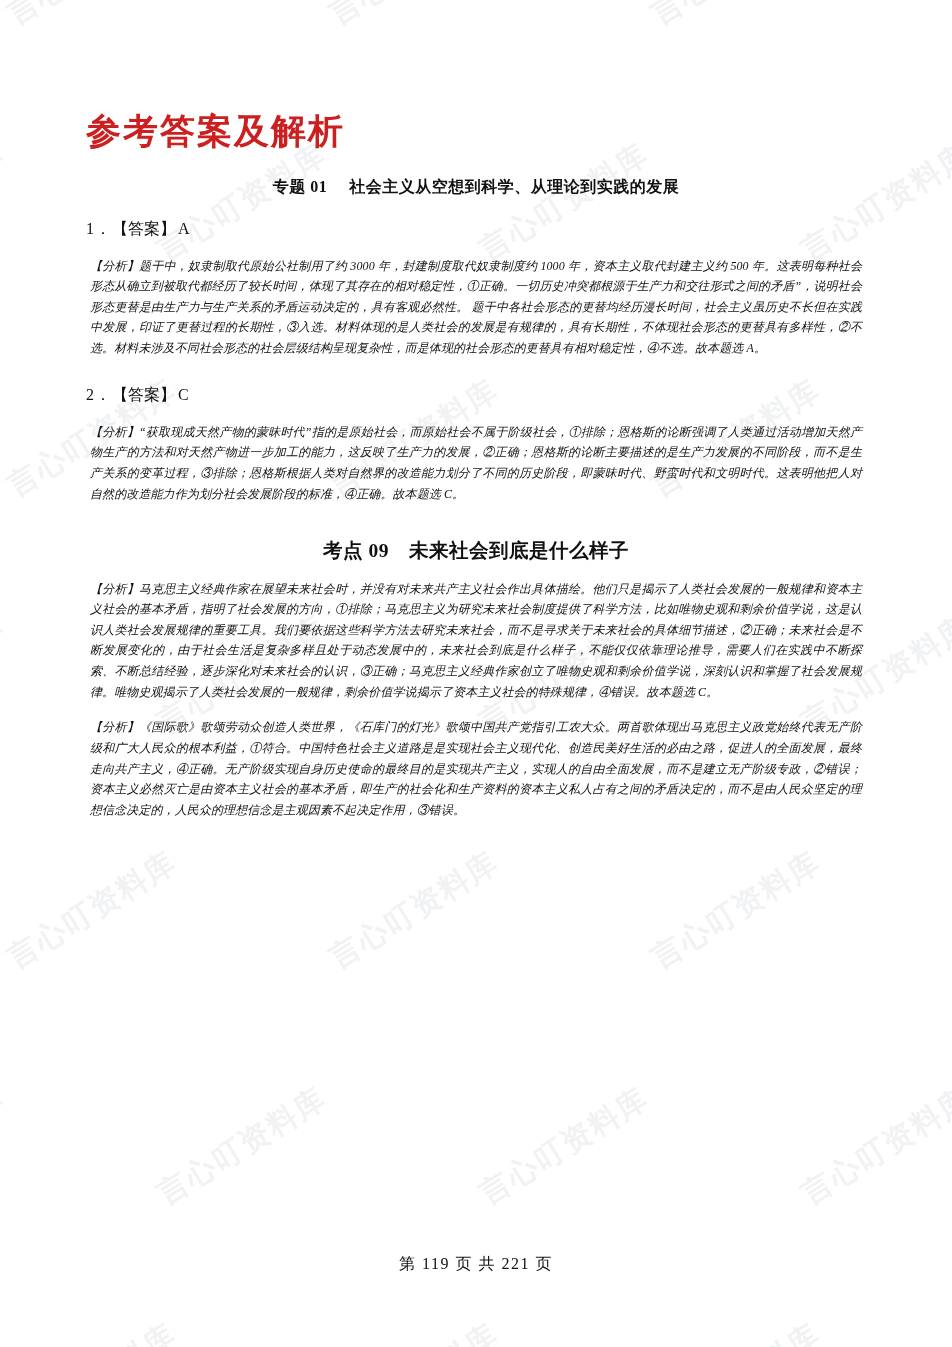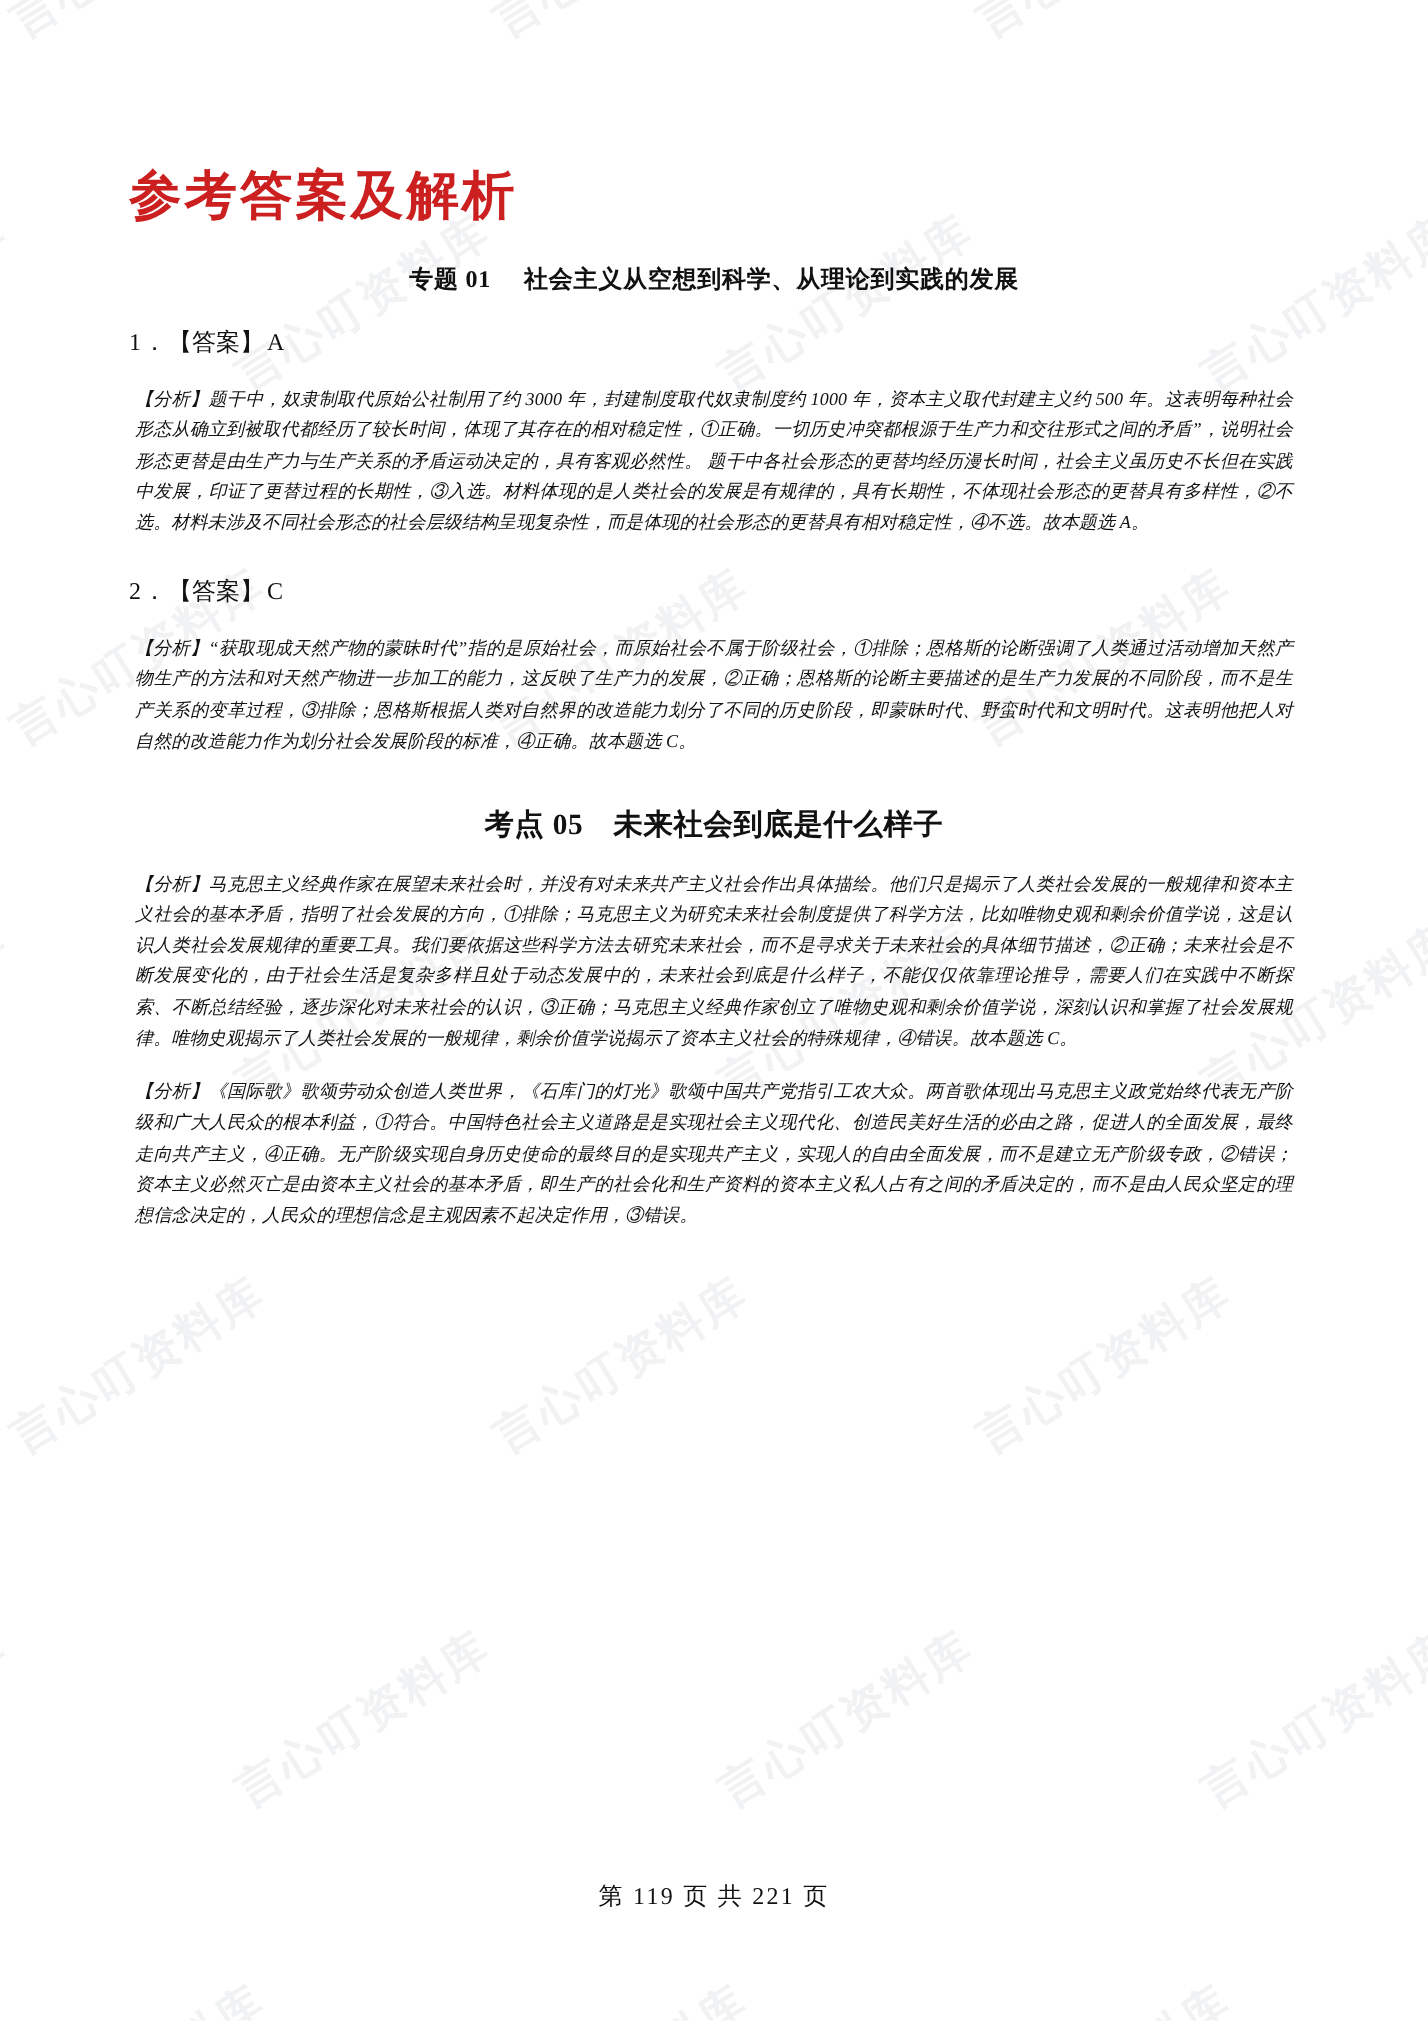--- a/index.html
+++ b/index.html
@@ -185,21 +185,21 @@
   <p class="answer-line">
     <span class="num">2．</span><span class="tag">【答案】</span><span class="choice">C</span>
   </p>
   <p class="analysis">
     <span>【分析】</span><span>“获取现成天然产物的蒙昧时代”指的是原始社会，而原始社会不属于阶级社会，①排除；恩格斯的论断强调了人类通过活动增加天然产物生产的方法和对天然产物进一步加工的能力，这反映了生产力的发展，②正确；恩格斯的论断主要描述的是生产力发展的不同阶段，而不是生产关系的变革过程，③排除；恩格斯根据人类对自然界的改造能力划分了不同的历史阶段，即蒙昧时代、野蛮时代和文明时代。这表明他把人对自然的改造能力作为划分社会发展阶段的标准，④正确。故本题选 C。</span>
   </p>
 
   <div class="block-gap-lg"></div>
 
   <h3 class="point-heading">
-    <span>考点 05</span><span class="gap"></span><span>未来社会到底是什么样子</span>
+    <span>考点 09</span><span class="gap"></span><span>未来社会到底是什么样子</span>
   </h3>
 
   <p class="analysis">
     <span>【分析】</span><span>马克思主义经典作家在展望未来社会时，并没有对未来共产主义社会作出具体描绘。他们只是揭示了人类社会发展的一般规律和资本主义社会的基本矛盾，指明了社会发展的方向，①排除；马克思主义为研究未来社会制度提供了科学方法，比如唯物史观和剩余价值学说，这是认识人类社会发展规律的重要工具。我们要依据这些科学方法去研究未来社会，而不是寻求关于未来社会的具体细节描述，②正确；未来社会是不断发展变化的，由于社会生活是复杂多样且处于动态发展中的，未来社会到底是什么样子，不能仅仅依靠理论推导，需要人们在实践中不断探索、不断总结经验，逐步深化对未来社会的认识，③正确；马克思主义经典作家创立了唯物史观和剩余价值学说，深刻认识和掌握了社会发展规律。唯物史观揭示了人类社会发展的一般规律，剩余价值学说揭示了资本主义社会的特殊规律，④错误。故本题选 C。</span>
   </p>
 
   <p class="analysis">
     <span>【分析】</span><span>《国际歌》歌颂劳动众创造人类世界，《石库门的灯光》歌颂中国共产党指引工农大众。两首歌体现出马克思主义政党始终代表无产阶级和广大人民众的根本利益，①符合。中国特色社会主义道路是是实现社会主义现代化、创造民美好生活的必由之路，促进人的全面发展，最终走向共产主义，④正确。无产阶级实现自身历史使命的最终目的是实现共产主义，实现人的自由全面发展，而不是建立无产阶级专政，②错误；资本主义必然灭亡是由资本主义社会的基本矛盾，即生产的社会化和生产资料的资本主义私人占有之间的矛盾决定的，而不是由人民众坚定的理想信念决定的，人民众的理想信念是主观因素不起决定作用，③错误。</span>
   </p>
 

